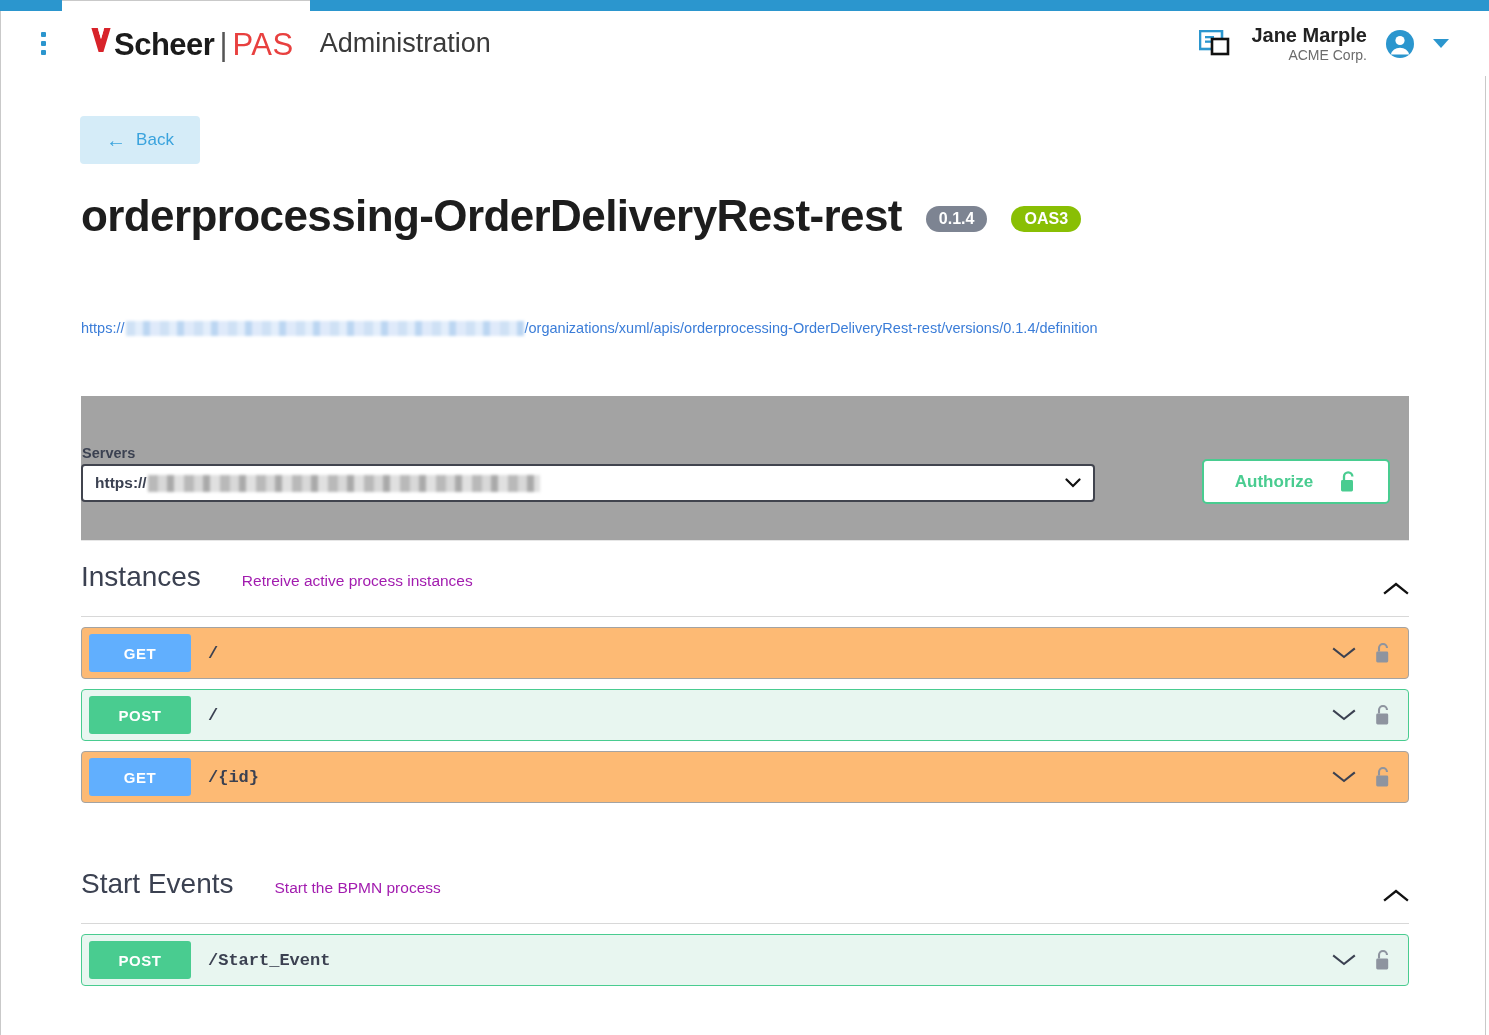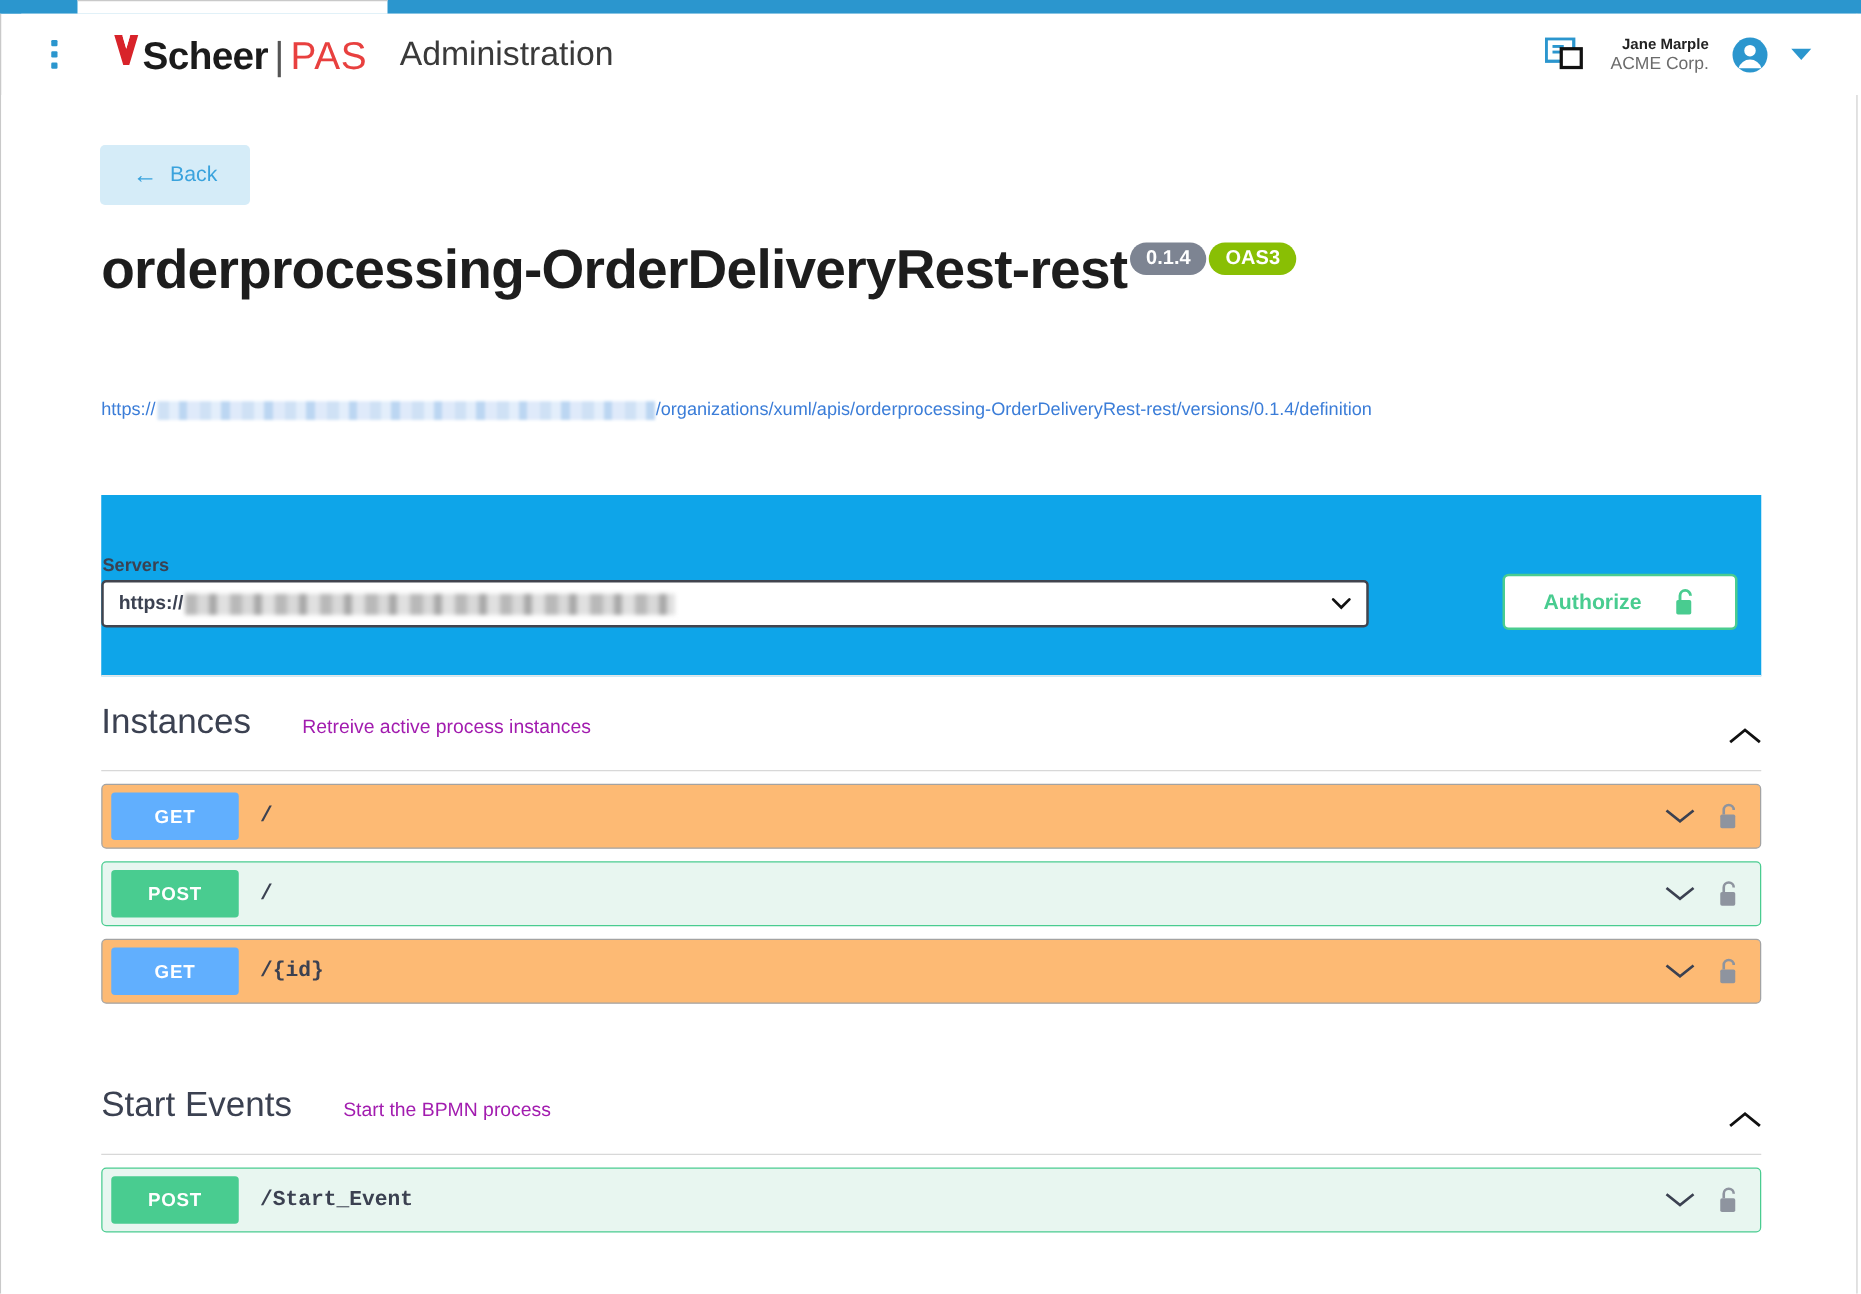--- a/index.html
+++ b/index.html
@@ -57,42 +57,42 @@
   #brand-pas { font-size:31px; color:#e8403f; font-weight:400; letter-spacing:0.5px;}
   #app-title {
     font-size:27px; color:#3a3a3a; font-weight:400; margin-left:26px;
   }
   #header-right {
     margin-left:auto; display:flex; align-items:center; gap:18px;
     margin-right:52px;
   }
   #form-chat-icon { width:34px; height:28px; position:relative; cursor:pointer; }
   #user-block { text-align:right; line-height:1.15; }
-  #user-name { font-size:12px; font-weight:bold; color:#222; }
+  #user-name { font-size:20px; font-weight:bold; color:#222; }
   #user-org { font-size:14px; color:#6b6b6b; }
   #avatar-icon { width:30px; height:30px; cursor:pointer; }
   #user-caret {
     width:0;height:0;border-left:8px solid transparent;border-right:8px solid transparent;
     border-top:9px solid #2b96ce; cursor:pointer;
   }
 
   
   #content { position:absolute; top:76px; left:1px; width:1484px; height:959px; background:#fff;}
 
   #back-button {
     position:absolute; left:79px; top:40px;
     width:120px; height:48px; background:#d5ecf8; border:none; border-radius:4px;
     display:flex; align-items:center; justify-content:center; gap:10px;
     cursor:pointer;
   }
   #back-arrow { font-size:20px; color:#3aa3dd; line-height:1; }
   #back-label { font-size:17px; color:#3aa3dd; }
 
   #api-title-row {
-    position:absolute; left:80px; top:118px; display:flex; align-items:flex-start; gap:2px;
+    position:absolute; left:80px; top:118px; display:flex; align-items:flex-end; gap:24px;
   }
   #api-title {
     font-size:44px; font-weight:bold; color:#1d1d1d; letter-spacing:-0.6px; line-height:1;
   }
   .pill {
     border-radius:14px; color:#fff; font-size:16px; font-weight:bold;
     padding:5px 13px; line-height:1; margin-bottom:6px;
   }
   #pill-version { background:#7d8492; }
   #pill-spec { background:#89bf04; }
@@ -108,21 +108,21 @@
       #e3eefb 9px, #e3eefb 17px,
       #bcd6f2 17px, #bcd6f2 24px,
       #dfeafa 24px, #dfeafa 34px);
     filter: blur(1.4px);
     vertical-align:middle;
   }
 
   
   #servers-panel {
     position:absolute; left:80px; top:320px; width:1328px; height:145px;
-    background:#0ea5e9; border-bottom:1px solid #e6e6e6;
+    background:#a3a3a3; border-bottom:1px solid #e6e6e6;
   }
   #servers-label {
     position:absolute; left:1px; top:49px; font-size:14.5px; font-weight:bold; color:#3b4151;
   }
   #servers-select {
     position:absolute; left:0px; top:68px; width:1014px; height:38px;
     border:2px solid #41444e; border-radius:4px; background:#fff;
     display:flex; align-items:center; padding:0 12px;
     font-size:15.5px; font-weight:bold; color:#3b4151; cursor:pointer;
   }

